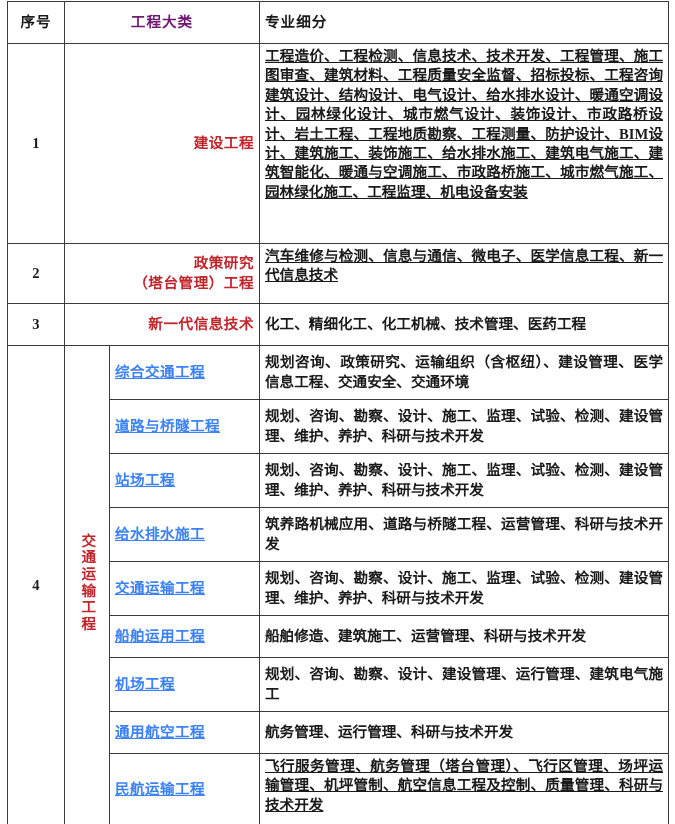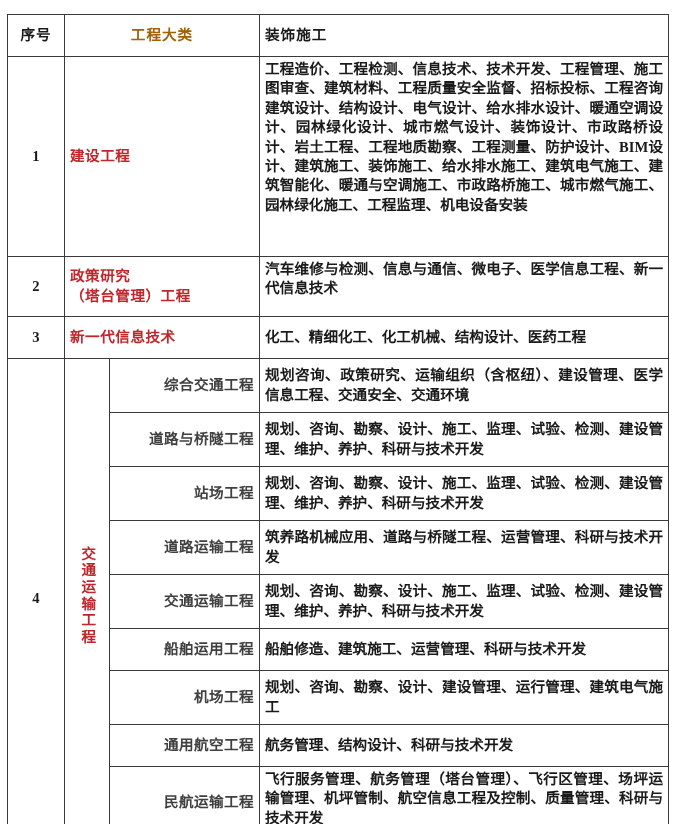--- a/index.html
+++ b/index.html
@@ -14,21 +14,21 @@
     font-family: "Liberation Serif", "DejaVu Serif", serif;
     color: #1a1a1a;
     overflow: hidden;
   }
 
   .page {
     position: relative;
     width: 675px;
     height: 824px;
     box-sizing: border-box;
-    padding: 14px 7px 6px 7px;
+    padding: 1px 7px 6px 7px;
     background: #ffffff;
   }
 
   table.spec-table {
     width: 661px;
     border-collapse: collapse;
     table-layout: fixed;
     border: 1.6px solid #2b2b2b;
   }
 
@@ -55,40 +55,40 @@
     font-size: 19px;
     font-weight: 700;
     letter-spacing: 1px;
   }
   th.h-index {
     text-align: center;
     color: #1a1a1a;
   }
   th.h-cat {
     text-align: center;
-    color: #a16207;
+    color: #701a75;
   }
   th.h-detail {
     text-align: left;
     color: #1a1a1a;
     padding-left: 9px;
   }
 
   
   td.idx {
     text-align: center;
     font-size: 17px;
     font-weight: 700;
     color: #1a1a1a;
     font-family: "Liberation Serif", "DejaVu Serif", serif;
   }
 
   
   td.cat {
-    text-align: left;
+    text-align: right;
     color: #c0262b;
     font-size: 15px;
     font-weight: 700;
     letter-spacing: 0.5px;
   }
   td.cat .cat-line { display: block; }
 
   
   td.cat-vertical {
     text-align: center;
@@ -100,39 +100,40 @@
   td.cat-vertical .vtext {
     writing-mode: vertical-rl;
     text-orientation: upright;
     display: inline-block;
     letter-spacing: 2px;
     line-height: 1;
   }
 
   
   td.sub {
-    text-align: right;
-    color: #404040;
+    text-align: left;
+    color: #3b82f6;
     font-size: 15px;
     font-weight: 700;
     letter-spacing: 0.4px;
+    text-decoration: underline;
   }
 
   
   td.detail {
     text-align: justify;
     text-justify: inter-ideograph;
     color: #1a1a1a;
     font-size: 14.6px;
     font-weight: 700;
     line-height: 1.5;
     padding: 5px 7px 5px 8px;
     vertical-align: middle;
   }
-  td.detail.top { vertical-align: top; }
+  td.detail.top { vertical-align: top; text-decoration: underline; }
 
   
   tr.r1 td { height: 200px; }
   tr.r2 td { height: 60px; }
   tr.r3 td { height: 42px; }
   tr.s-tall td { height: 54px; }
   tr.s-short td { height: 42px; }
   tr.s-xtall td { height: 72px; }
 </style>
 </head>
@@ -145,21 +146,21 @@
       <col class="c-index">
       <col class="c-cat">
       <col class="c-sub">
       <col class="c-detail">
     </colgroup>
 
     <thead>
       <tr>
         <th class="h-index">序号</th>
         <th class="h-cat" colspan="2">工程大类</th>
-        <th class="h-detail">装饰施工</th>
+        <th class="h-detail">专业细分</th>
       </tr>
     </thead>
 
     <tbody>
 
       <tr class="r1">
         <td class="idx">1</td>
         <td class="cat" colspan="2">
           <span class="cat-line">建设工程</span>
         </td>
@@ -173,21 +174,21 @@
           <span class="cat-line">（塔台管理）工程</span>
         </td>
         <td class="detail top">汽车维修与检测、信息与通信、微电子、医学信息工程、新一代信息技术</td>
       </tr>
 
       <tr class="r3">
         <td class="idx">3</td>
         <td class="cat" colspan="2">
           <span class="cat-line">新一代信息技术</span>
         </td>
-        <td class="detail">化工、精细化工、化工机械、结构设计、医药工程</td>
+        <td class="detail">化工、精细化工、化工机械、技术管理、医药工程</td>
       </tr>
 
       <tr class="s-tall">
         <td class="idx" rowspan="9">4</td>
         <td class="cat-vertical" rowspan="9">
           <span class="vtext">交通运输工程</span>
         </td>
         <td class="sub">综合交通工程</td>
         <td class="detail">规划咨询、政策研究、运输组织（含枢纽）、建设管理、医学信息工程、交通安全、交通环境</td>
       </tr>
@@ -196,42 +197,42 @@
         <td class="sub">道路与桥隧工程</td>
         <td class="detail">规划、咨询、勘察、设计、施工、监理、试验、检测、建设管理、维护、养护、科研与技术开发</td>
       </tr>
 
       <tr class="s-tall">
         <td class="sub">站场工程</td>
         <td class="detail">规划、咨询、勘察、设计、施工、监理、试验、检测、建设管理、维护、养护、科研与技术开发</td>
       </tr>
 
       <tr class="s-tall">
-        <td class="sub">道路运输工程</td>
+        <td class="sub">给水排水施工</td>
         <td class="detail">筑养路机械应用、道路与桥隧工程、运营管理、科研与技术开发</td>
       </tr>
 
       <tr class="s-tall">
         <td class="sub">交通运输工程</td>
         <td class="detail">规划、咨询、勘察、设计、施工、监理、试验、检测、建设管理、维护、养护、科研与技术开发</td>
       </tr>
 
       <tr class="s-short">
         <td class="sub">船舶运用工程</td>
         <td class="detail">船舶修造、建筑施工、运营管理、科研与技术开发</td>
       </tr>
 
       <tr class="s-tall">
         <td class="sub">机场工程</td>
         <td class="detail">规划、咨询、勘察、设计、建设管理、运行管理、建筑电气施工</td>
       </tr>
 
       <tr class="s-short">
         <td class="sub">通用航空工程</td>
-        <td class="detail">航务管理、结构设计、科研与技术开发</td>
+        <td class="detail">航务管理、运行管理、科研与技术开发</td>
       </tr>
 
       <tr class="s-xtall">
         <td class="sub">民航运输工程</td>
         <td class="detail top">飞行服务管理、航务管理（塔台管理）、飞行区管理、场坪运输管理、机坪管制、航空信息工程及控制、质量管理、科研与技术开发</td>
       </tr>
 
     </tbody>
   </table>
 

